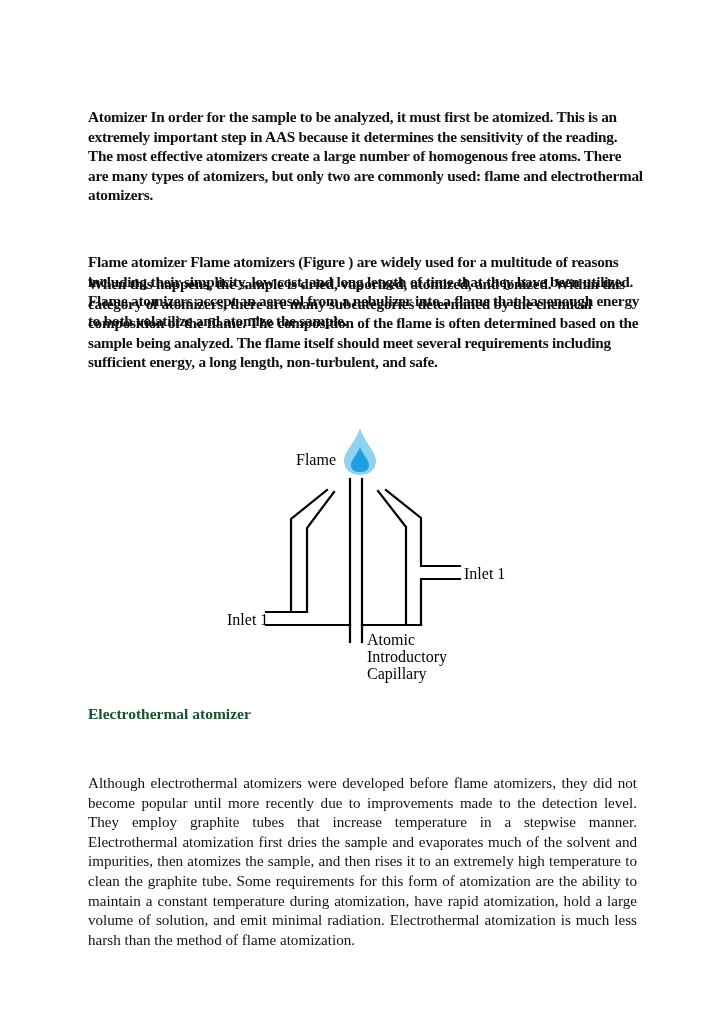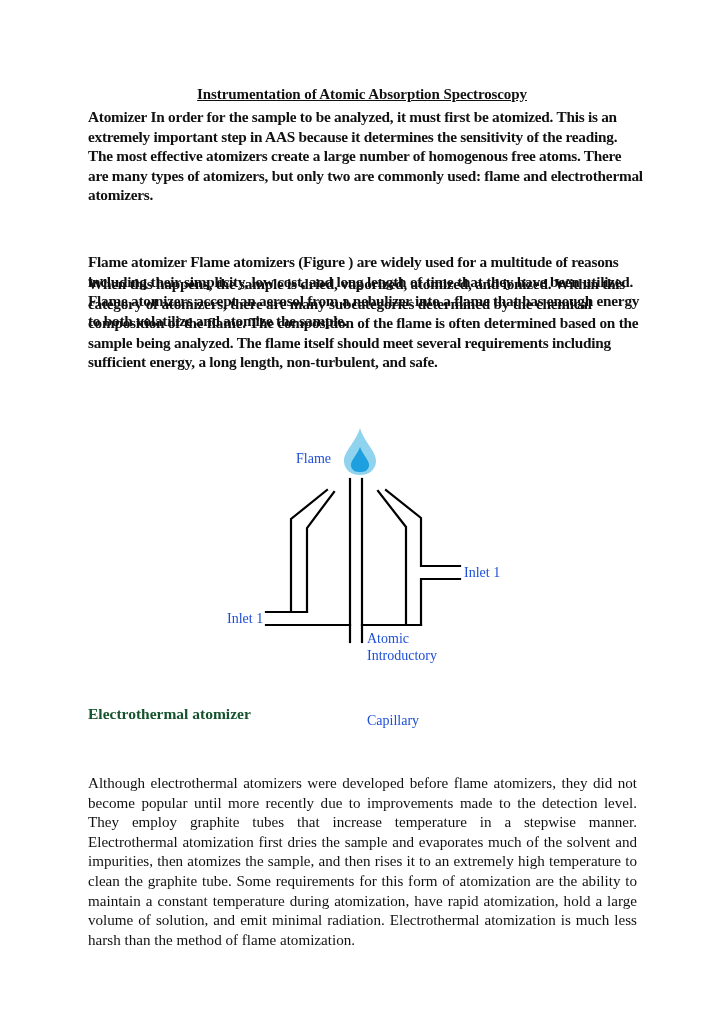--- a/index.html
+++ b/index.html
@@ -23,28 +23,27 @@
   .heading2 {
     position: absolute; left: 88px; top: 705px;
     font-weight: bold; font-size: 15.5px; color: #14532d;
   }
   .p5 {
     position: absolute; left: 88px; top: 774px; width: 549px;
     font-size: 15.1px; line-height: 19.6px; margin: 0; text-align: justify;
     text-align-last: left;
   }
   svg.diagram { position: absolute; left: 0; top: 0; }
-  .lbl { position: absolute; font-size: 14px; color: #1d4ed8; font-family: "Liberation Serif", serif; }
+  .lbl { position: absolute; font-size: 16px; color: #000000; font-family: "Liberation Serif", serif; }
 </style>
 </head>
 <body>
 
 <div class="page">
 
-  <div class="title">Instrumentation of Atomic Absorption Spectroscopy</div>
 
   <p class="para p1">Atomizer In order for the sample to be analyzed, it must first be atomized. This is an extremely important step in AAS because it determines the sensitivity of the reading. The most effective atomizers create a large number of homogenous free atoms. There are many types of atomizers, but only two are commonly used: flame and electrothermal atomizers.</p>
   <p class="para p2">Flame atomizer Flame atomizers (Figure ) are widely used for a multitude of reasons including their simplicity, low cost, and long length of time that they have been utilized. Flame atomizers accept an aerosol from a nebulizer into a flame that has enough energy to both volatilize and atomize the sample.</p>
   <p class="para p3">When this happens, the sample is dried, vaporized, atomized, and ionized. Within this category of atomizers, there are many subcategories determined by the chemical composition of the flame. The composition of the flame is often determined based on the sample being analyzed. The flame itself should meet several requirements including sufficient energy, a long length, non-turbulent, and safe.</p>
 
   <svg class="diagram" width="724" height="1024" viewBox="0 0 724 1024">
 
     <g>
       <path d="M360 428 C 356 442, 343 452, 344 462 C 345 471, 352 475, 360 475 C 368 475, 375 471, 376 462 C 377 452, 364 442, 360 428 Z" fill="#8fd3ee"></path>
       <path d="M360 447 C 357 455, 350 461, 351 466 C 352 471, 356 472, 360 472 C 364 472, 368 471, 369 466 C 370 461, 363 455, 360 447 Z" fill="#1e9fe0"></path>
@@ -65,18 +64,18 @@
       <polyline points="460,579 421,579 421,625"></polyline>
       <line x1="362" y1="625" x2="421" y2="625"></line>
     </g>
   </svg>
 
   <div class="lbl" style="left:296px; top:451px;">Flame</div>
   <div class="lbl" style="left:227px; top:611px;">Inlet 1</div>
   <div class="lbl" style="left:464px; top:565px;">Inlet 1</div>
   <div class="lbl" style="left:367px; top:631px;">Atomic</div>
   <div class="lbl" style="left:367px; top:648px;">Introductory</div>
-  <div class="lbl" style="left:367px; top:665px;margin-top:48px;">Capillary</div>
+  <div class="lbl" style="left:367px; top:665px;">Capillary</div>
 
   <div class="heading2">Electrothermal atomizer</div>
   <p class="p5">Although electrothermal atomizers were developed before flame atomizers, they did not become popular until more recently due to improvements made to the detection level. They employ graphite tubes that increase temperature in a stepwise manner. Electrothermal atomization first dries the sample and evaporates much of the solvent and impurities, then atomizes the sample, and then rises it to an extremely high temperature to clean the graphite tube. Some requirements for this form of atomization are the ability to maintain a constant temperature during atomization, have rapid atomization, hold a large volume of solution, and emit minimal radiation. Electrothermal atomization is much less harsh than the method of flame atomization.</p>
 
 </div>
 
 </body></html>

